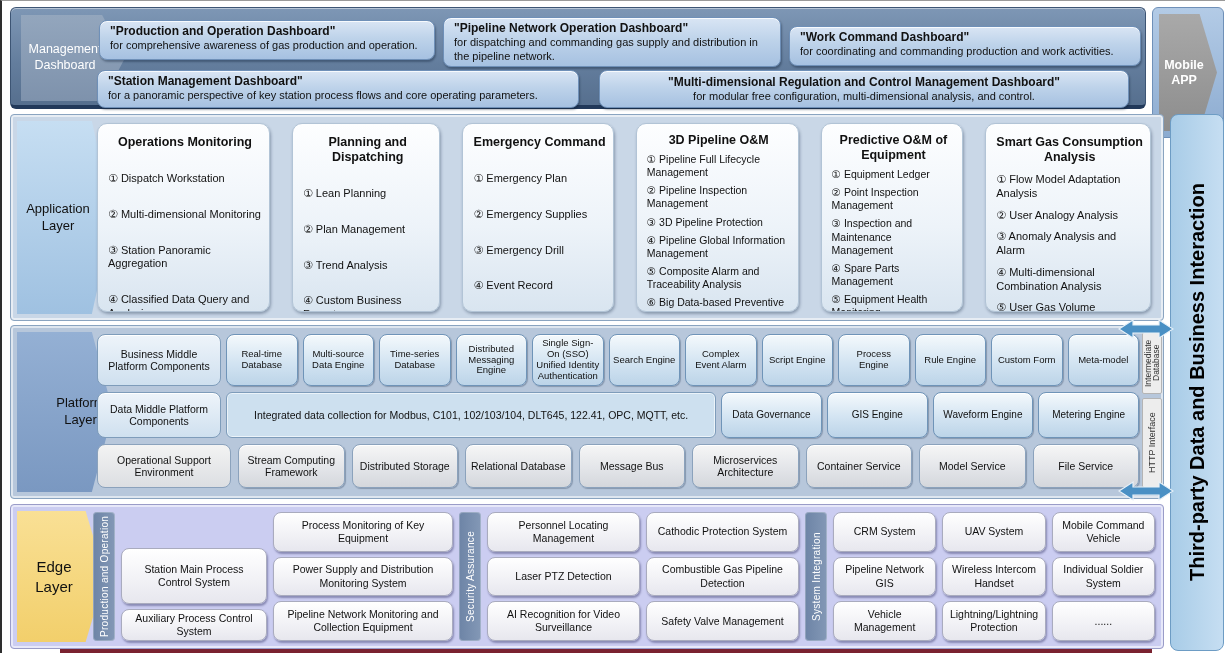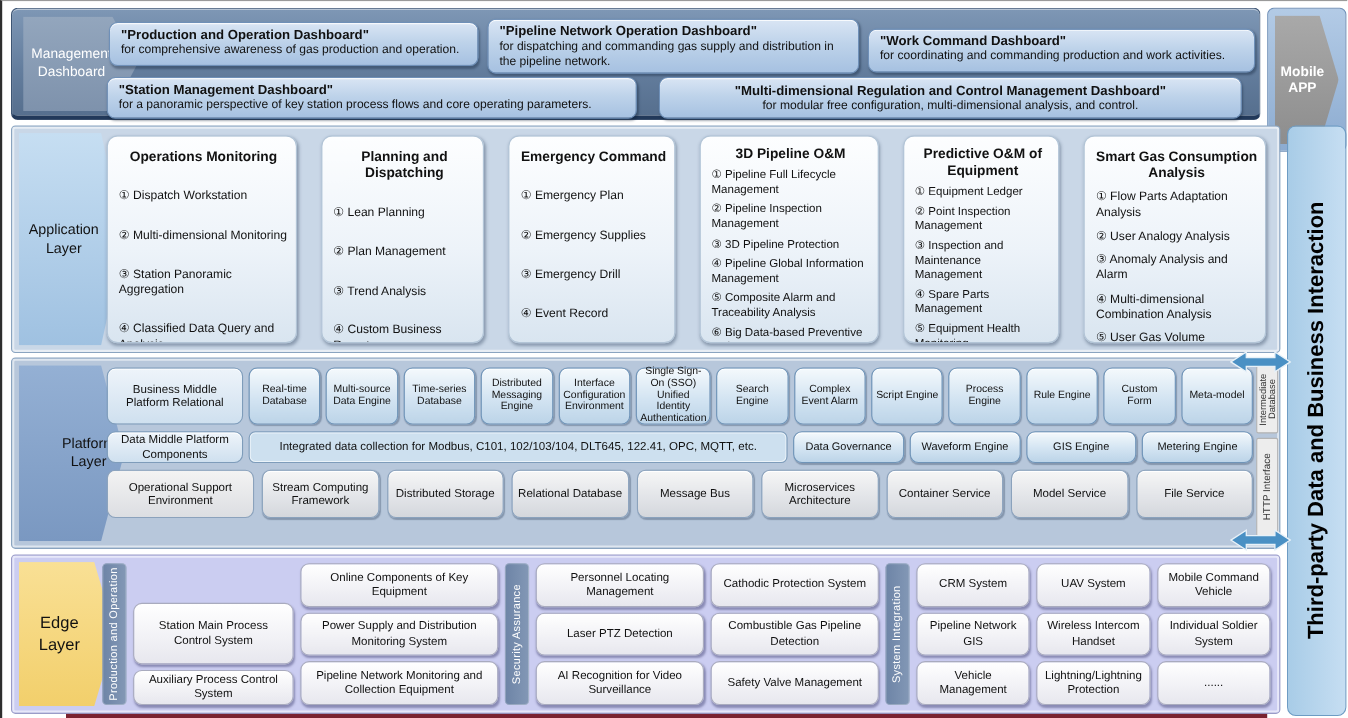--- a/index.html
+++ b/index.html
@@ -46,21 +46,21 @@
   .acard{border-radius:10px;border:1px solid #b2c4d6;
     background:linear-gradient(180deg,#fdfeff 0%,#edf3f9 55%,#d9e5f0 100%);
     box-shadow:1px 2px 3px rgba(20,40,70,.35);padding:7px 7px 4px 10px;box-sizing:border-box;overflow:hidden;}
   .acard .t{font-weight:bold;font-size:12.5px;text-align:center;margin:4px 0 8px;line-height:1.2;}
   .acard .it{font-size:11px;line-height:1.25;margin:22px 0;}
   .acard.dense .t{margin:2px 0 4px;}
   .acard.dense .it{font-size:10.5px;margin:5px 0;}
   
   .plat-rows{position:absolute;left:86px;top:8px;right:24px;bottom:6px;display:flex;flex-direction:column;gap:6px;}
   .prow{display:flex;gap:5px;}
-  .prow1{height:52px;}.prow2{height:29px;}.prow3{height:44px;gap:7px;}
+  .prow1{height:52px;}.prow2{height:46px;}.prow3{height:44px;gap:7px;}
   .pbox,.phead,.plong,.pgray{display:flex;align-items:center;justify-content:center;text-align:center;
     border-radius:8px;box-sizing:border-box;padding:2px 3px;line-height:1.15;}
   .phead{width:124px;flex:none;font-size:10.5px;border:1px solid #7e9cba;
     background:linear-gradient(180deg,#eef4fa,#cfe0ef);box-shadow:inset 0 1px 0 #fff;}
   .pbox{flex:1;font-size:9.5px;border:1px solid #6f94b8;
     background:linear-gradient(180deg,#f4f9fc 0%,#d3e4f2 55%,#bcd4e8 100%);box-shadow:inset 0 1px 0 #fff,1px 1px 1px rgba(20,40,70,.3);}
   .plong{flex:5.2;font-size:10.5px;border:1px solid #7e9cba;background:#cde0ef;border-radius:6px;
     box-shadow:inset 0 0 0 1px rgba(255,255,255,.6);}
   .prow2 .pbox{font-size:10px;}
   .pgray{flex:1;font-size:10.5px;border:1px solid #8ba2bc;
@@ -167,54 +167,53 @@
         <div class="it">① Equipment Ledger</div>
         <div class="it">② Point Inspection Management</div>
         <div class="it">③ Inspection and Maintenance Management</div>
         <div class="it">④ Spare Parts Management</div>
         <div class="it">⑤ Equipment Health Monitoring</div>
         <div class="it">⑥ Predictive Maintenance</div>
 
       </div>
       <div class="acard" style="flex:1.02;">
         <div class="t">Smart Gas Consumption Analysis</div>
-        <div class="it" style="margin:8px 0;">① Flow Parts Adaptation Analysis</div>
+        <div class="it" style="margin:8px 0;">① Flow Model Adaptation Analysis</div>
         <div class="it" style="margin:8px 0;">② User Analogy Analysis</div>
         <div class="it" style="margin:8px 0;">③ Anomaly Analysis and Alarm</div>
         <div class="it" style="margin:8px 0;">④ Multi-dimensional Combination Analysis</div>
         <div class="it" style="margin:8px 0;">⑤ User Gas Volume Monitoring</div>
       </div>
     </div>
   </div>
 
   <div class="band layer plat-band">
     <div class="pent layer-label plat-label">Platform Layer</div>
     <div class="plat-rows">
       <div class="prow prow1">
-        <div class="phead">Business Middle Platform Relational</div>
+        <div class="phead">Business Middle Platform Components</div>
         <div class="pbox">Real-time Database</div>
         <div class="pbox">Multi-source Data Engine</div>
         <div class="pbox">Time-series Database</div>
         <div class="pbox">Distributed Messaging Engine</div>
-        <div class="pbox">Interface Configuration Environment</div>
         <div class="pbox">Single Sign-On (SSO) Unified Identity Authentication</div>
         <div class="pbox">Search Engine</div>
         <div class="pbox">Complex Event Alarm</div>
         <div class="pbox">Script Engine</div>
         <div class="pbox">Process Engine</div>
         <div class="pbox">Rule Engine</div>
         <div class="pbox">Custom Form</div>
         <div class="pbox">Meta-model</div>
       </div>
       <div class="prow prow2">
         <div class="phead">Data Middle Platform Components</div>
         <div class="plong">Integrated data collection for Modbus, C101, 102/103/104, DLT645, 122.41, OPC, MQTT, etc.</div>
         <div class="pbox">Data Governance</div>
+        <div class="pbox">GIS Engine</div>
         <div class="pbox">Waveform Engine</div>
-        <div class="pbox">GIS Engine</div>
         <div class="pbox">Metering Engine</div>
       </div>
       <div class="prow prow3">
         <div class="phead3">Operational Support Environment</div>
         <div class="pgray">Stream Computing Framework</div>
         <div class="pgray">Distributed Storage</div>
         <div class="pgray">Relational Database</div>
         <div class="pgray">Message Bus</div>
         <div class="pgray">Microservices Architecture</div>
         <div class="pgray">Container Service</div>
@@ -231,21 +230,21 @@
   <div class="band layer edge-band">
     <div class="pent layer-label edge-label" style="width:88px;">Edge Layer</div>
     <div class="edge-content">
       <div class="vbar">Production and Operation</div>
       <div class="egroup g1">
         <div class="ecol" style="flex:0 0 146px;margin-top:36px;">
           <div class="ebox tall">Station Main Process Control System</div>
           <div class="ebox">Auxiliary Process Control System</div>
         </div>
         <div class="ecol">
-          <div class="ebox">Online Components of Key Equipment</div>
+          <div class="ebox">Process Monitoring of Key Equipment</div>
           <div class="ebox">Power Supply and Distribution Monitoring System</div>
           <div class="ebox">Pipeline Network Monitoring and Collection Equipment</div>
         </div>
       </div>
       <div class="vbar">Security Assurance</div>
       <div class="egroup g2">
         <div class="ecol">
           <div class="ebox">Personnel Locating Management</div>
           <div class="ebox">Laser PTZ Detection</div>
           <div class="ebox">AI Recognition for Video Surveillance</div>

